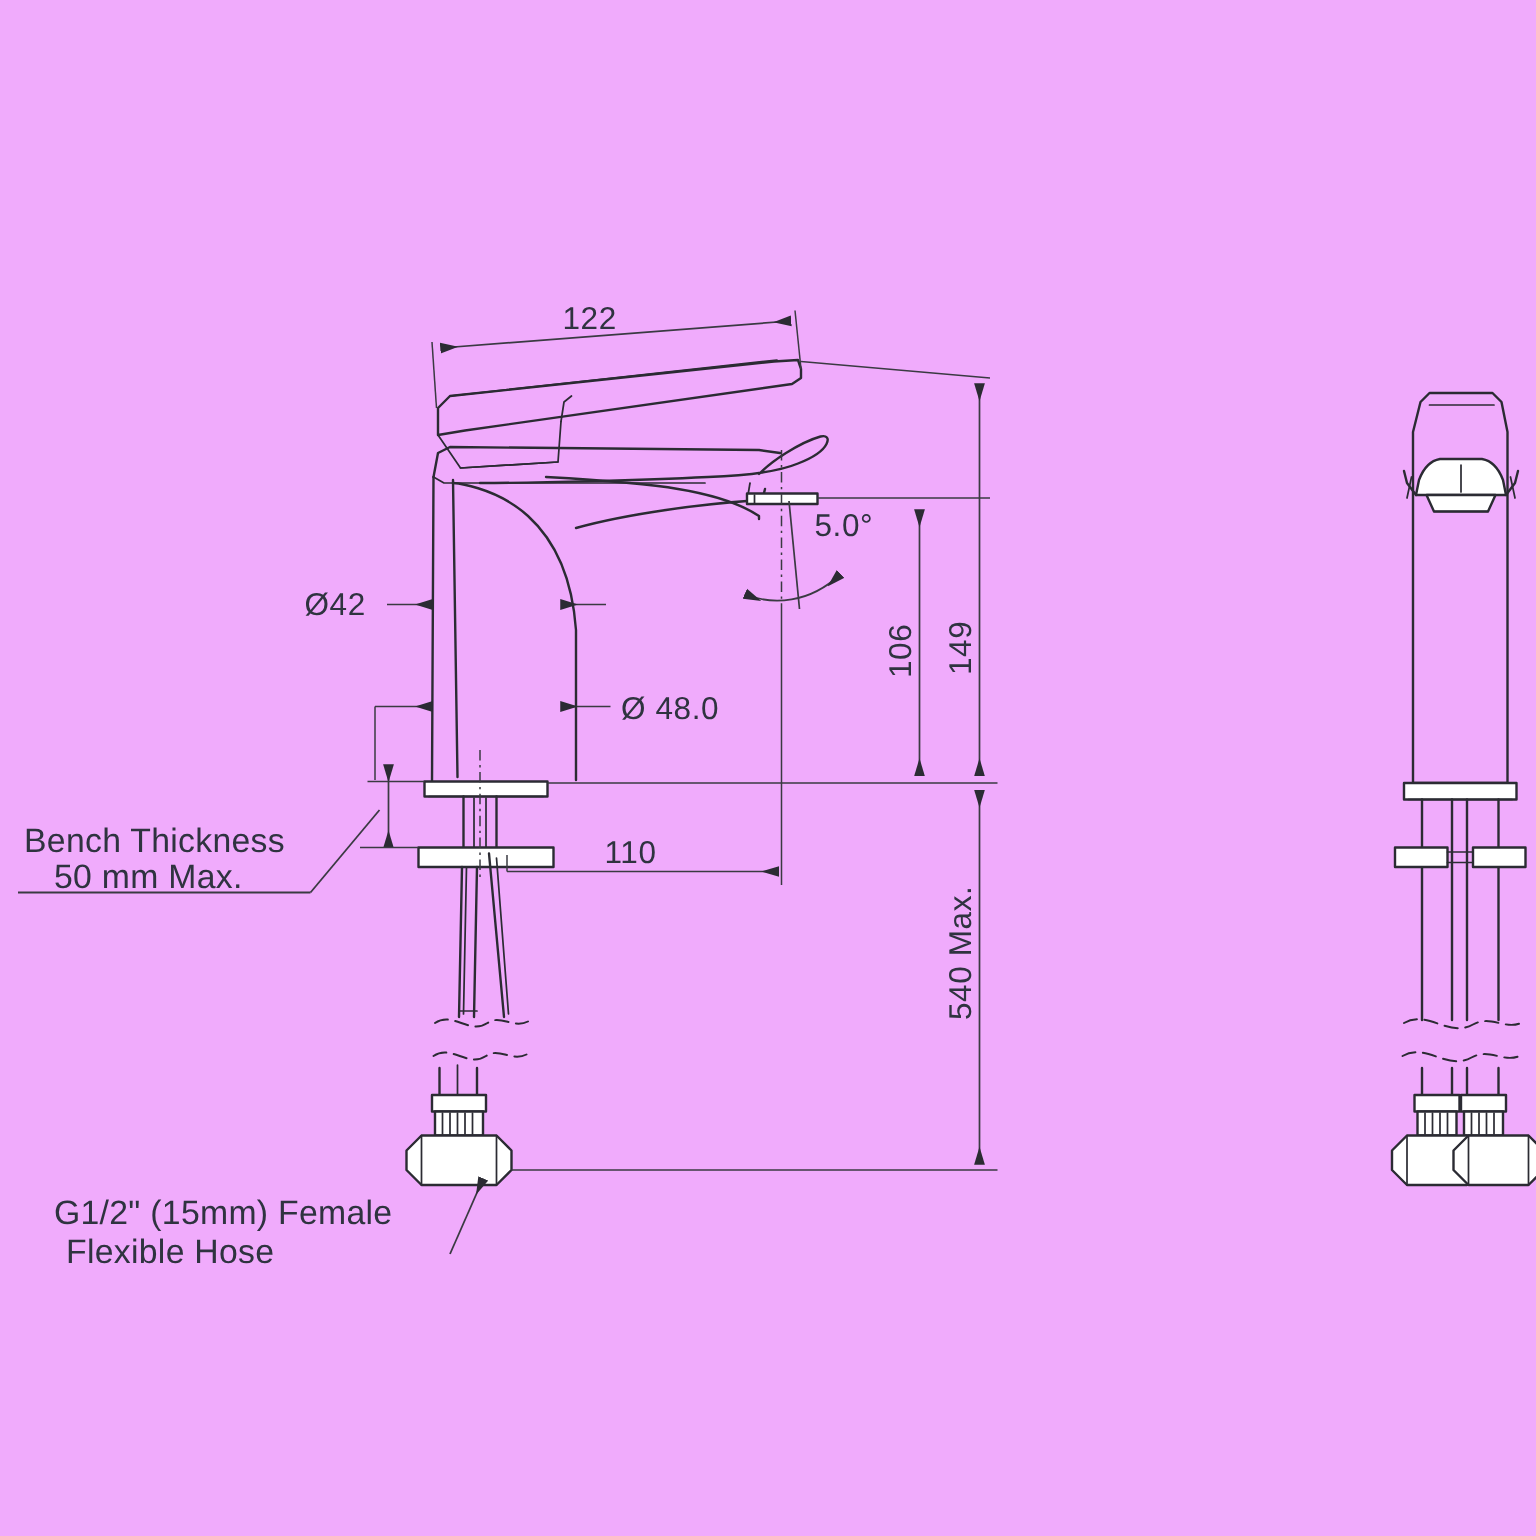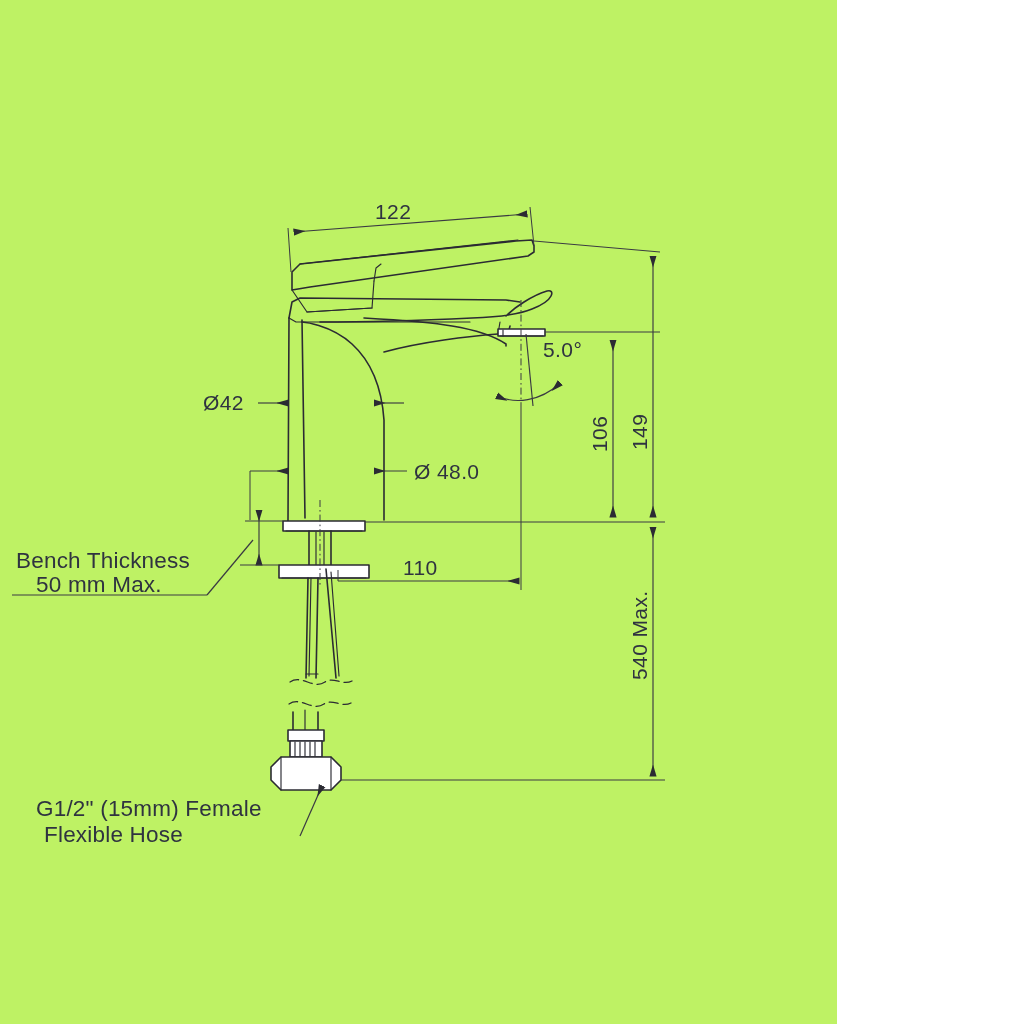--- a/index.html
+++ b/index.html
@@ -6,23 +6,23 @@
   html, body {
     margin: 0;
     padding: 0;
     background: #ffffff;
   }
   body {
     font-family: "Liberation Sans", sans-serif;
   }
   #sheet {
     position: relative;
-    width: 837px;
+    width: 1024px;
     height: 1024px;
-    background: #bef264;
+    background: #f0abfc;
     overflow: hidden;
   }
   #sheet svg {
     position: absolute;
     left: 0;
     top: 0;
     width: 1024px;
     height: 1024px;
   }
   .obj    { fill: none; stroke: #2b2b33; stroke-width: 1.6; stroke-linejoin: round; stroke-linecap: round; }

